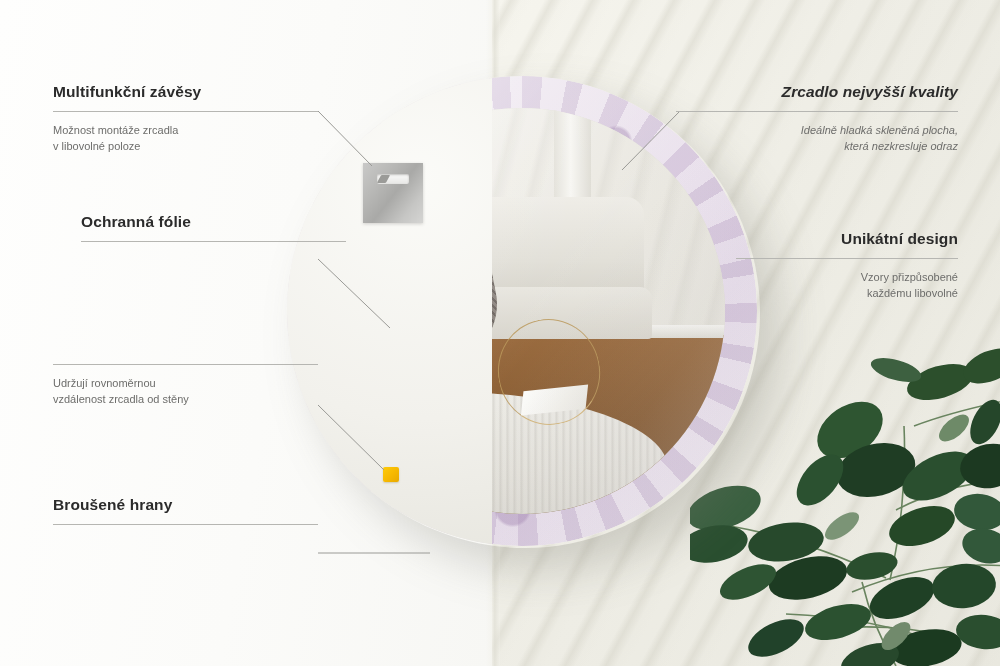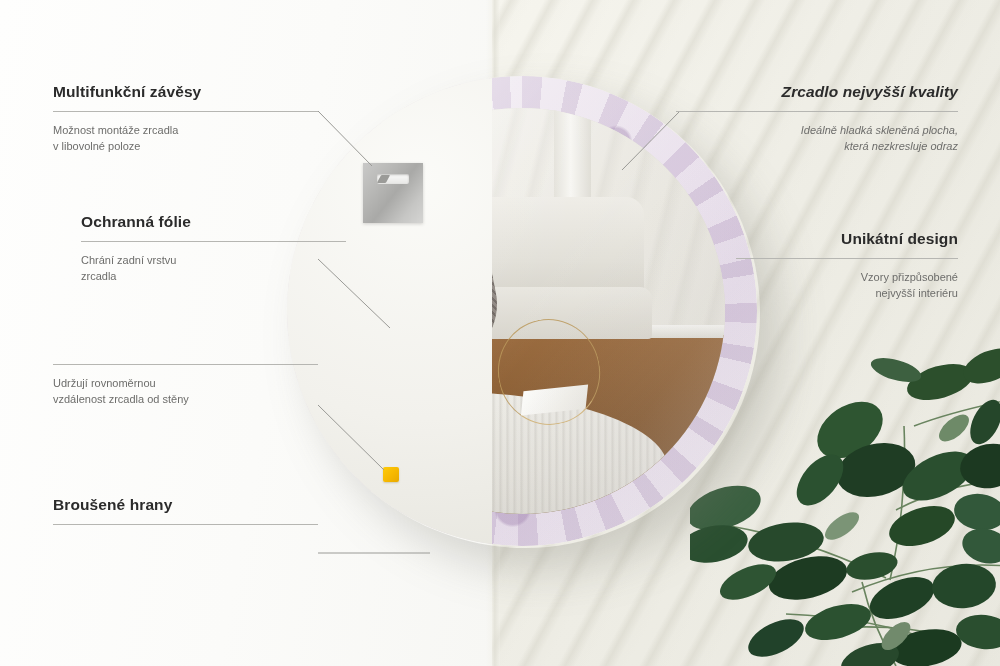--- a/index.html
+++ b/index.html
@@ -339,22 +339,20 @@
   <div class="callout c1">
     <h3>Multifunkční závěsy</h3>
     <div class="rule"></div>
     <p>Možnost montáže zrcadla
 v libovolné poloze</p>
   </div>
 
   <div class="callout c2">
     <h3>Ochranná fólie</h3>
     <div class="rule"></div>
-    <p>Chrání zadní vrstvu
-zrcadla</p>
   </div>
 
   <div class="callout c3">
     <div class="rule"></div>
     <p>Udržují rovnoměrnou
 vzdálenost zrcadla od stěny</p>
   </div>
 
   <div class="callout c4">
     <h3>Broušené hrany</h3>
@@ -365,16 +363,16 @@
     <h3>Zrcadlo nejvyšší kvality</h3>
     <div class="rule"></div>
     <p>Ideálně hladká skleněná plocha,
 která nezkresluje odraz</p>
   </div>
 
   <div class="callout c6 right">
     <h3>Unikátní design</h3>
     <div class="rule"></div>
     <p>Vzory přizpůsobené
-nejvyšší interiéru</p>
+každému libovolné</p>
   </div>
 
 </div>
 
 </body></html>

